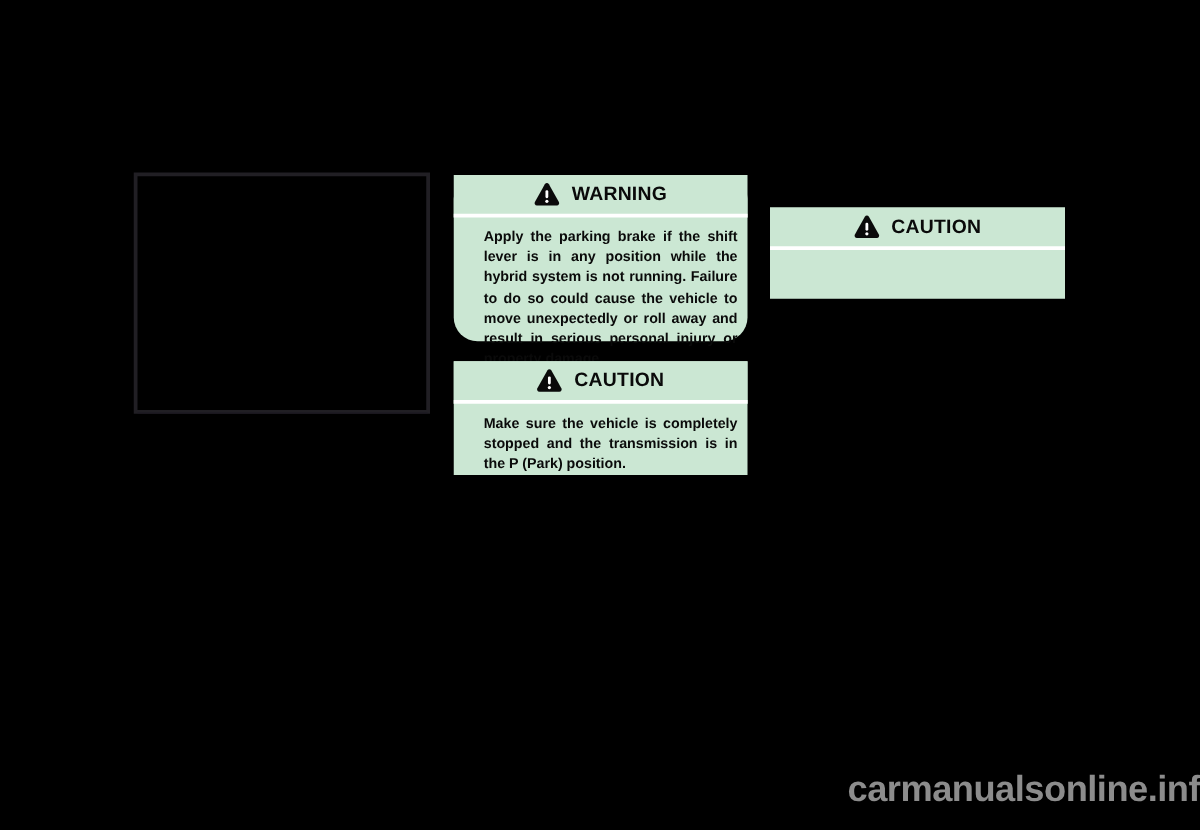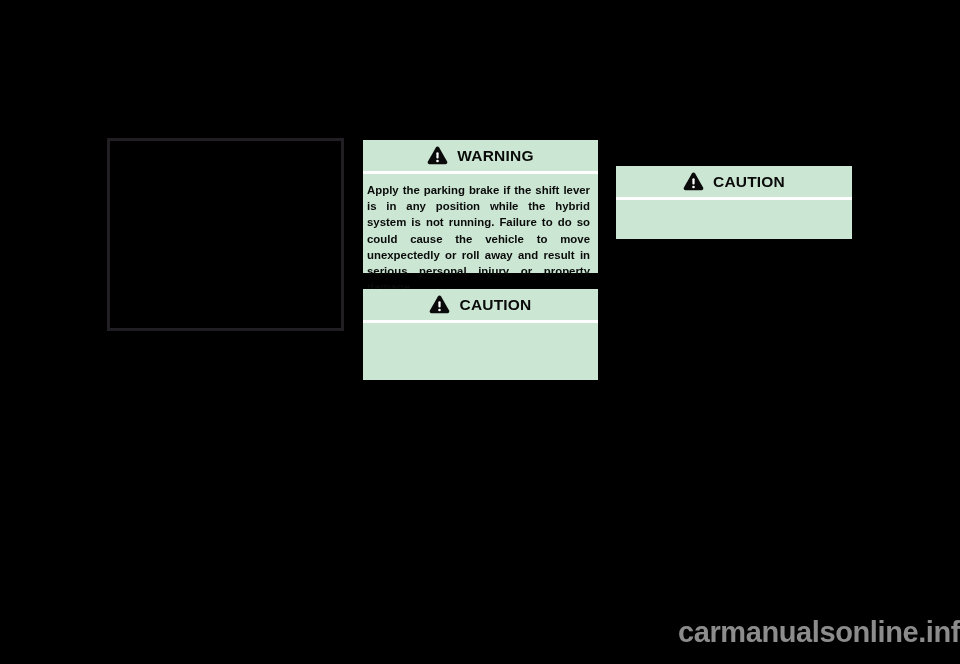--- a/index.html
+++ b/index.html
@@ -65,35 +65,36 @@
   }
   .alert-title {
     font-size: 15.5px;
     font-weight: bold;
     letter-spacing: 0.2px;
     color: #0a0a0a;
     line-height: 1;
     white-space: nowrap;
   }
   .alert-body {
-    padding: 8px 8px 9px 4px;
+    padding: 8px 8px 9px 24px;
     font-size: 11.4px;
     font-weight: bold;
     line-height: 1.42;
     color: #0a0a0a;
     text-align: justify;
     text-justify: inter-word;
     hyphens: none;
   }
 
   #alert-warning {
     left: 363px;
     top: 140px;
     width: 235px;
     height: 133px;
+    border-radius: 19px;
   }
   #alert-caution-mid {
     left: 363px;
     top: 289px;
     width: 235px;
     height: 91px;
   }
   #alert-caution-right {
     left: 616px;
     top: 166px;
@@ -136,20 +137,21 @@
 
   <div class="alert" id="alert-caution-mid">
     <div class="alert-header">
       <svg class="tri-icon" viewBox="0 0 24 22" aria-hidden="true">
         <path d="M10.1 1.6 L0.9 18.0 C0.1 19.5 1.0 21.2 2.8 21.2 L21.2 21.2 C23.0 21.2 23.9 19.5 23.1 18.0 L13.9 1.6 C13.0 0.1 11.0 0.1 10.1 1.6 Z" fill="#0a0a0a"></path>
         <rect x="10.7" y="7.2" width="2.6" height="7.3" rx="1.2" fill="#ffffff"></rect>
         <circle cx="12" cy="17.4" r="1.5" fill="#ffffff"></circle>
       </svg>
       <span class="alert-title">CAUTION</span>
     </div>
+    <div class="alert-body">Make sure the vehicle is completely stopped and the transmission is in the P (Park) position.</div>
   </div>
 
   <div class="alert" id="alert-caution-right">
     <div class="alert-header">
       <svg class="tri-icon" viewBox="0 0 24 22" aria-hidden="true">
         <path d="M10.1 1.6 L0.9 18.0 C0.1 19.5 1.0 21.2 2.8 21.2 L21.2 21.2 C23.0 21.2 23.9 19.5 23.1 18.0 L13.9 1.6 C13.0 0.1 11.0 0.1 10.1 1.6 Z" fill="#0a0a0a"></path>
         <rect x="10.7" y="7.2" width="2.6" height="7.3" rx="1.2" fill="#ffffff"></rect>
         <circle cx="12" cy="17.4" r="1.5" fill="#ffffff"></circle>
       </svg>
       <span class="alert-title">CAUTION</span>

